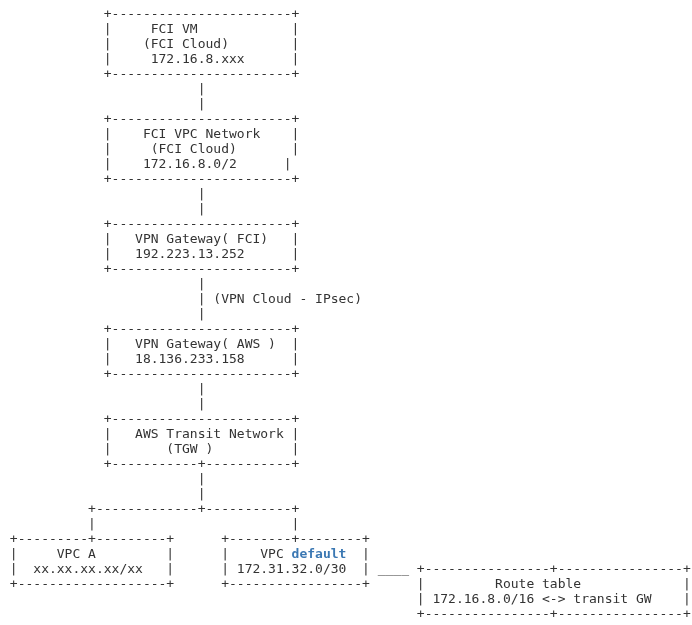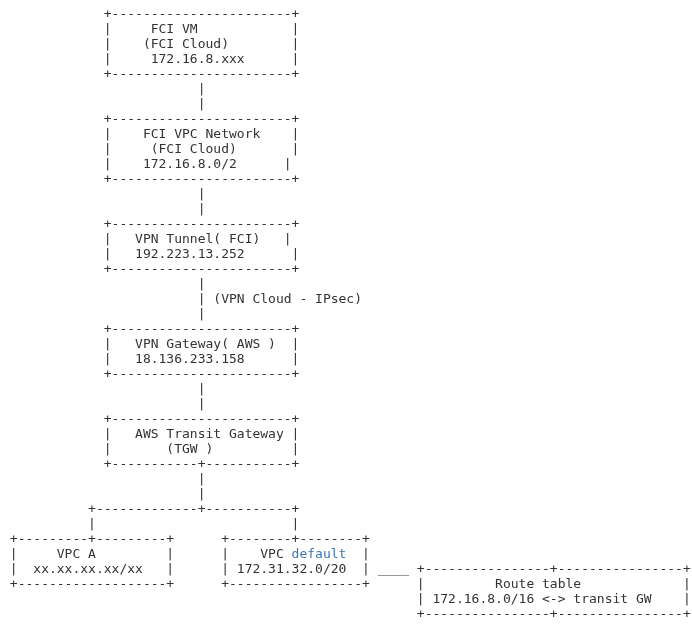--- a/index.html
+++ b/index.html
@@ -19,20 +19,21 @@
     margin: 0;
     padding: 6px 0 0 2px;
     font-family: "DejaVu Sans Mono", "Liberation Mono", monospace;
     font-size: 13px;
     line-height: 15px;
     color: var(--text-color, #333333);
     white-space: pre;
   }
   pre.ascii-diagram .kw {
     color: var(--keyword-color, #3b78b3);
+    font-weight: bold;
   }
 </style>
 </head>
 <body style="background: rgb(255, 255, 255);">
 
 <main>
   <pre id="diagram" class="ascii-diagram"><span><span>             +-----------------------+</span></span>
 <span><span>             |     FCI VM            |</span></span>
 <span><span>             |    (FCI Cloud)        |</span></span>
 <span><span>             |     172.16.8.xxx      |</span></span>
@@ -40,40 +41,40 @@
 <span><span>                         |</span></span>
 <span><span>                         |</span></span>
 <span><span>             +-----------------------+</span></span>
 <span><span>             |    FCI VPC Network    |</span></span>
 <span><span>             |     (FCI Cloud)       |</span></span>
 <span><span>             |    172.16.8.0/2      |</span></span>
 <span><span>             +-----------------------+</span></span>
 <span><span>                         |</span></span>
 <span><span>                         |</span></span>
 <span><span>             +-----------------------+</span></span>
-<span><span>             |   VPN Tunnel( FCI)   |</span></span>
+<span><span>             |   VPN Gateway( FCI)   |</span></span>
 <span><span>             |   192.223.13.252      |</span></span>
 <span><span>             +-----------------------+</span></span>
 <span><span>                         |</span></span>
 <span><span>                         | (VPN Cloud - IPsec)</span></span>
 <span><span>                         |</span></span>
 <span><span>             +-----------------------+</span></span>
 <span><span>             |   VPN Gateway( AWS )  |</span></span>
 <span><span>             |   18.136.233.158      |</span></span>
 <span><span>             +-----------------------+</span></span>
 <span><span>                         |</span></span>
 <span><span>                         |</span></span>
 <span><span>             +-----------------------+</span></span>
-<span><span>             |   AWS Transit Gateway |</span></span>
+<span><span>             |   AWS Transit Network |</span></span>
 <span><span>             |       (TGW )          |</span></span>
 <span><span>             +-----------+-----------+</span></span>
 <span><span>                         |</span></span>
 <span><span>                         |</span></span>
 <span><span>           +-------------+-----------+</span></span>
 <span><span>           |                         |</span></span>
 <span><span> +---------+---------+      +--------+--------+</span></span>
 <span><span> |     VPC A         |      |    VPC </span><span class="kw">default</span><span>  |</span></span>
-<span><span> |  xx.xx.xx.xx/xx   |      | 172.31.32.0/20  | ____ +----------------+----------------+</span></span>
+<span><span> |  xx.xx.xx.xx/xx   |      | 172.31.32.0/30  | ____ +----------------+----------------+</span></span>
 <span><span> +-------------------+      +-----------------+      |         Route table             |</span></span>
 <span><span>                                                     | 172.16.8.0/16 &lt;-&gt; transit GW    |</span></span>
 <span><span>                                                     +----------------+----------------+</span></span>
 </pre>
 </main>
 
 </body></html>

